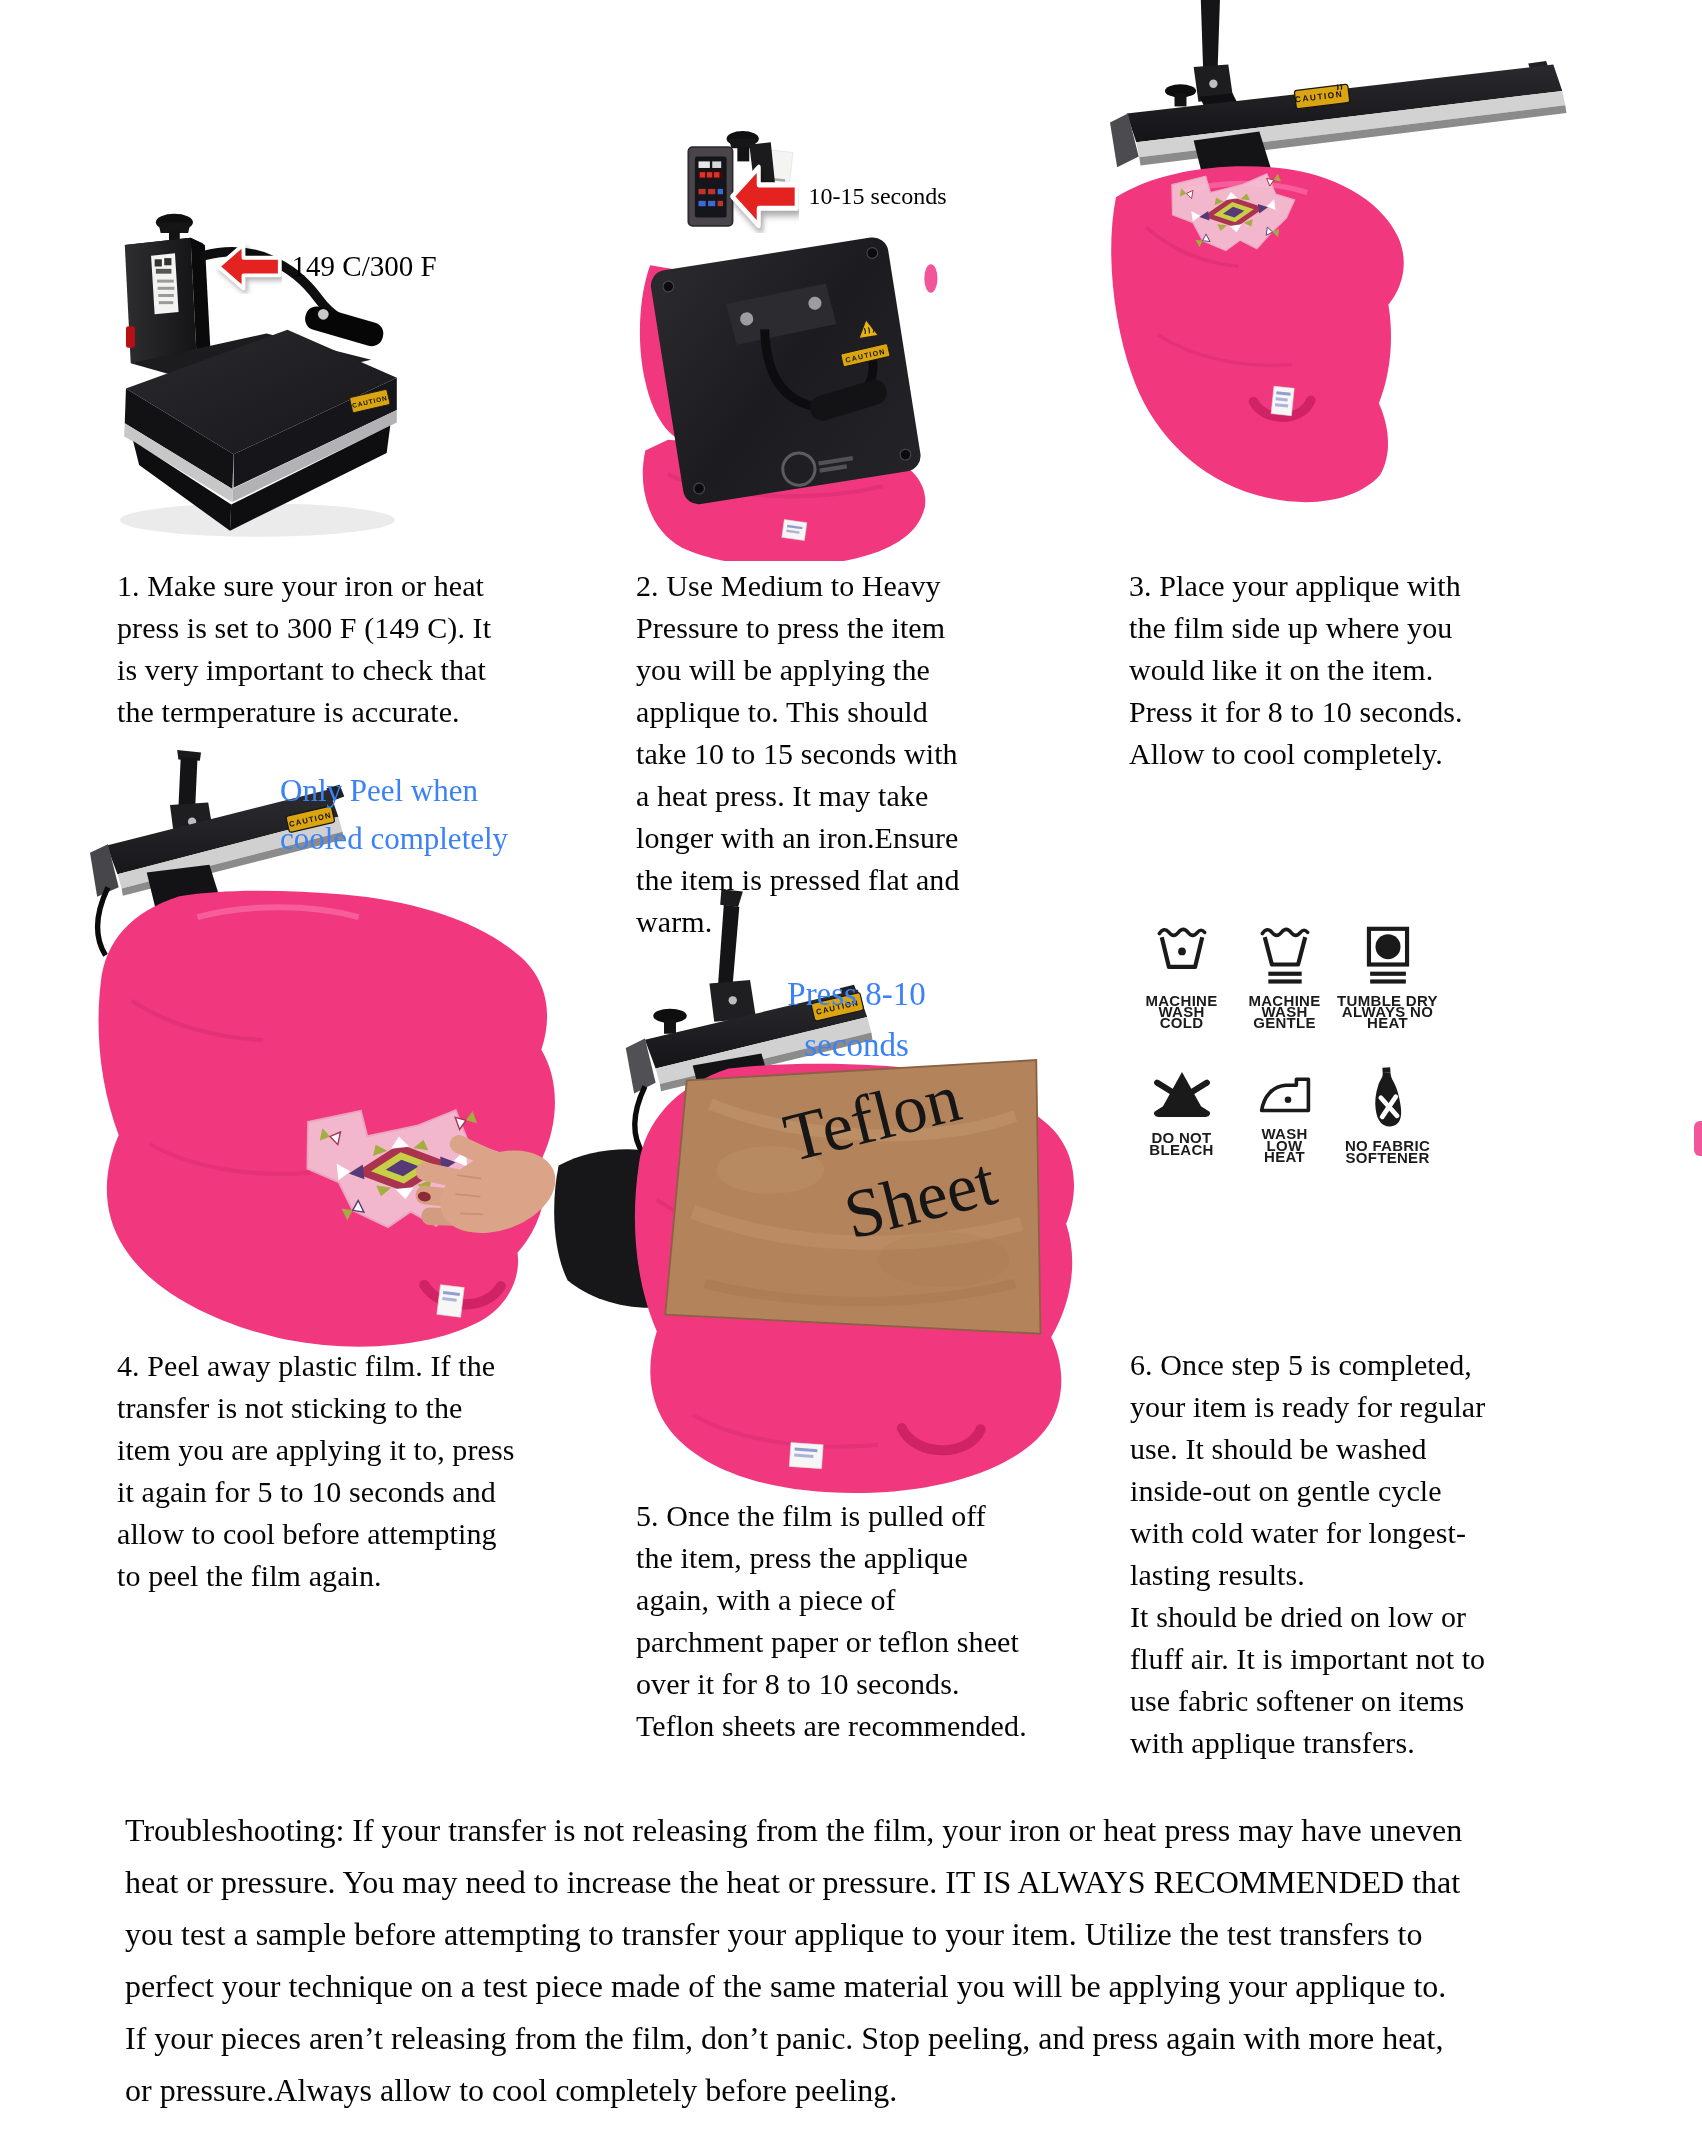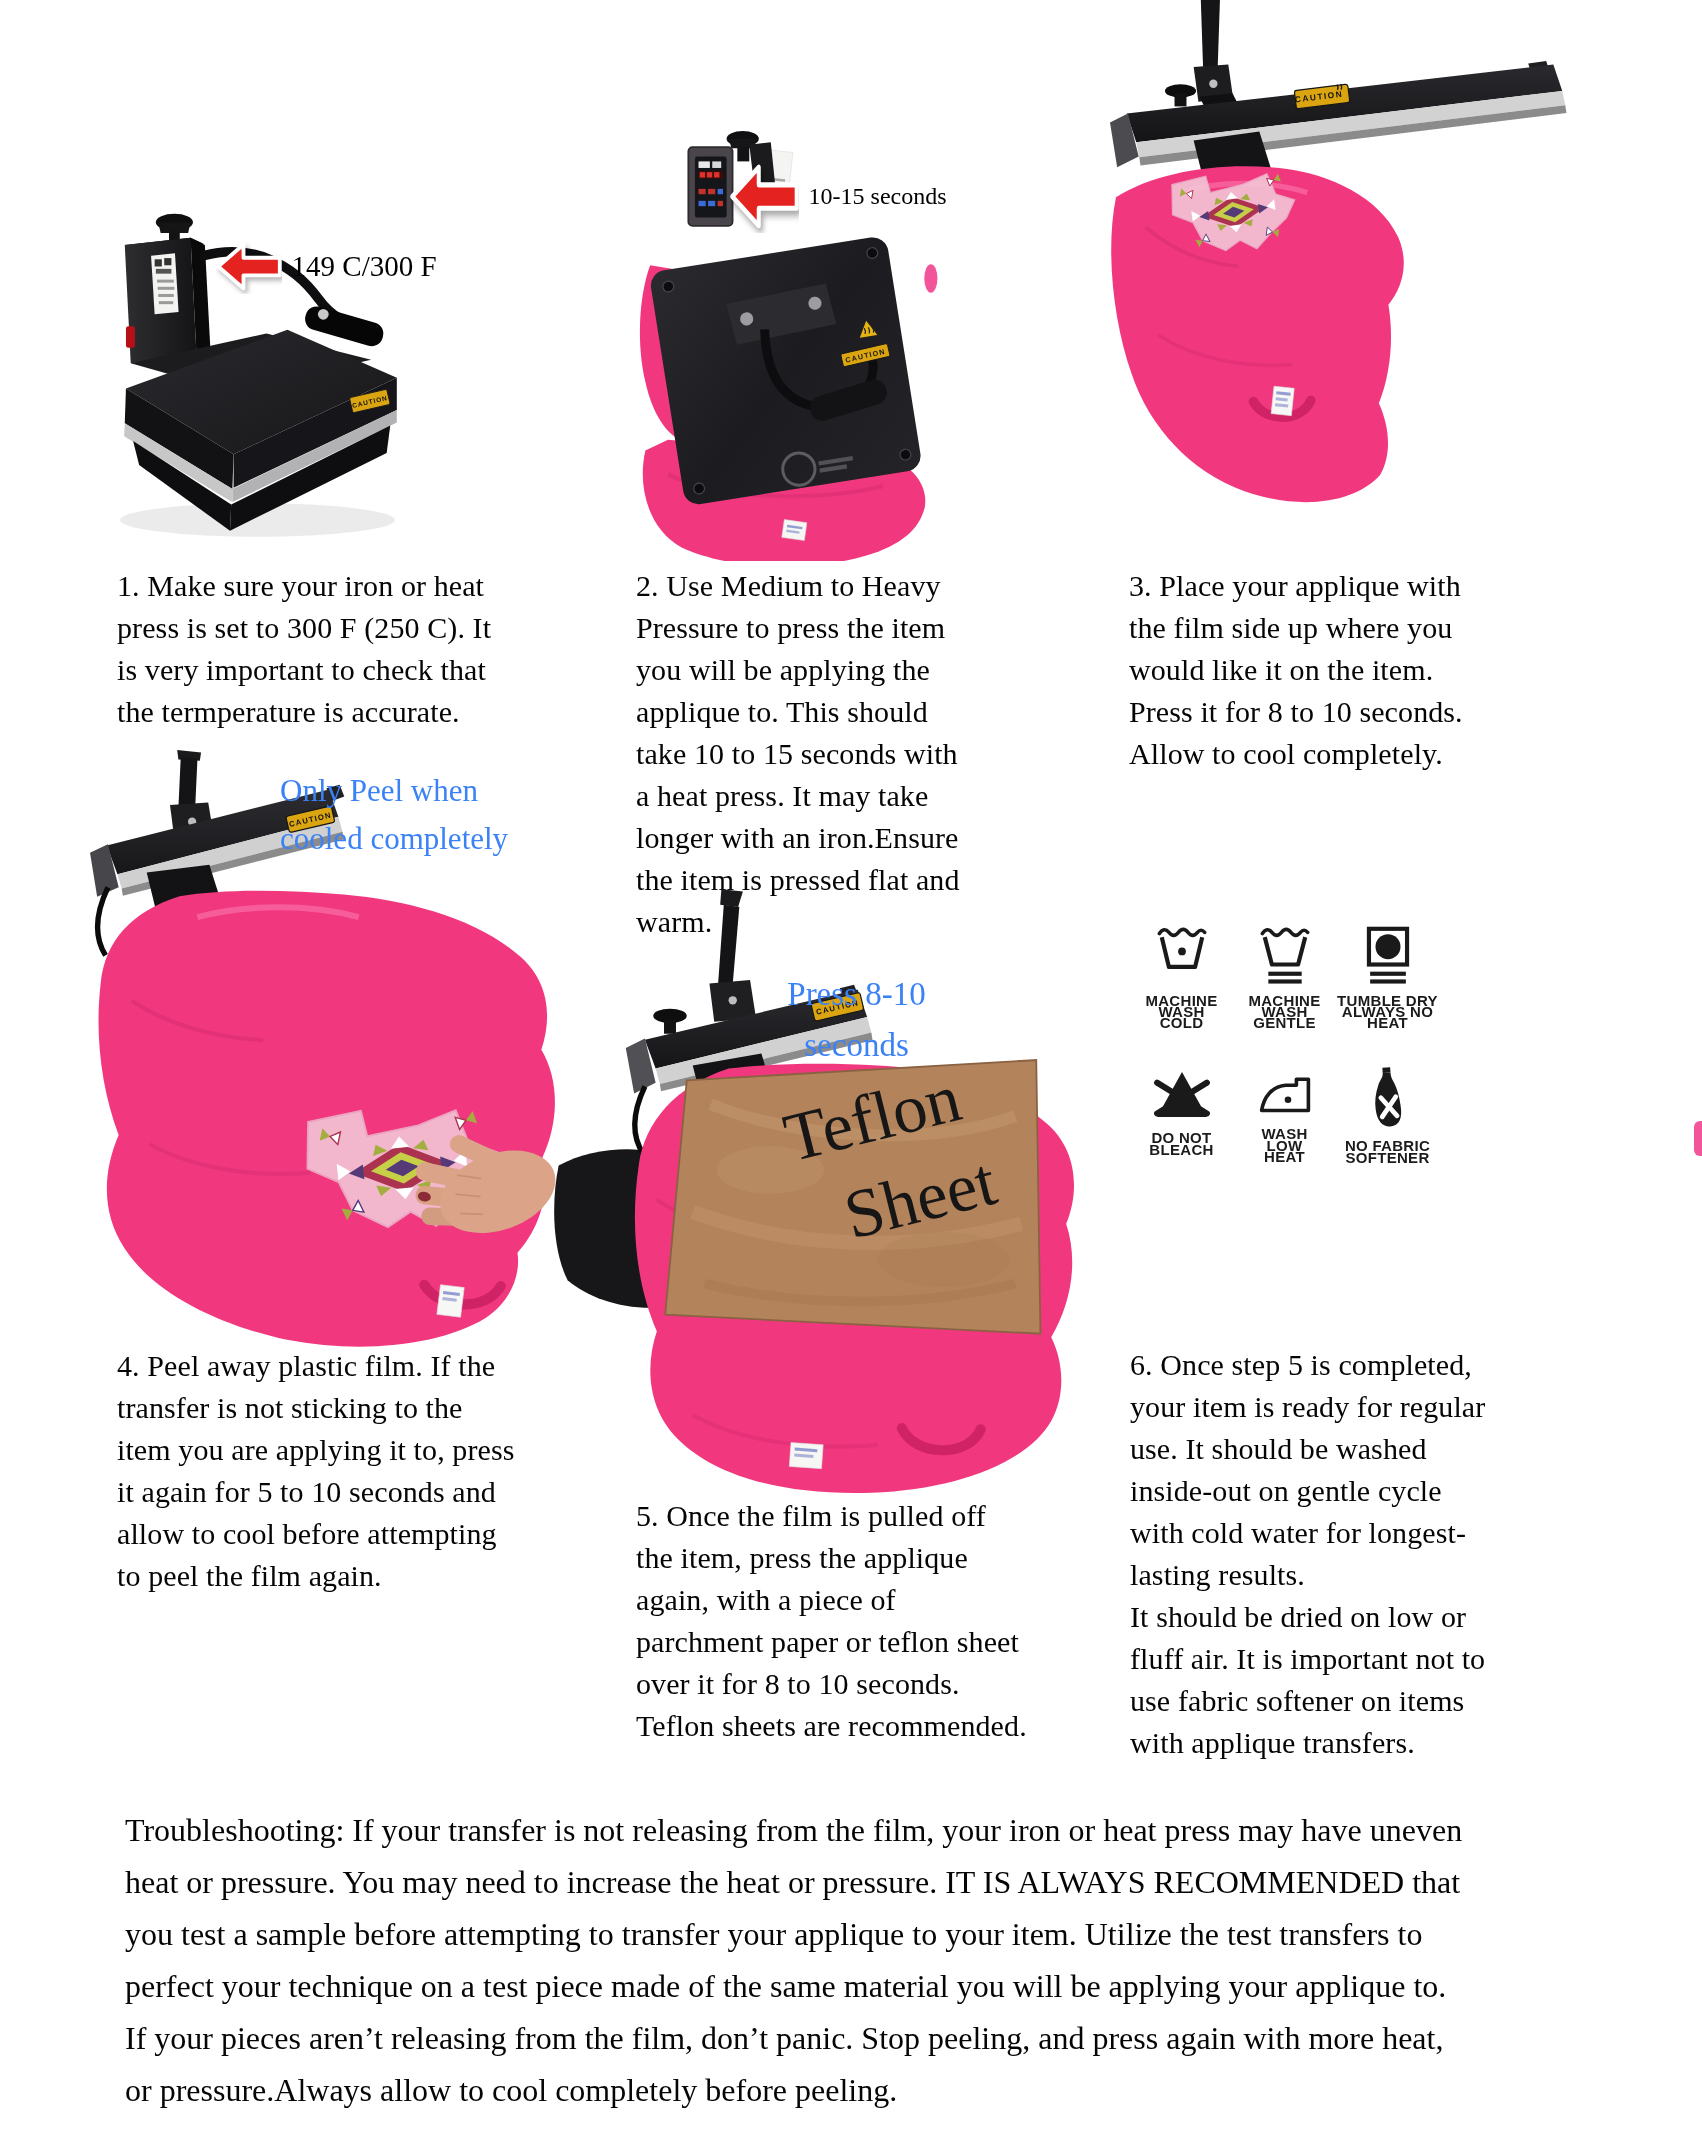--- a/index.html
+++ b/index.html
@@ -279,21 +279,21 @@
       <rect x="277" y="656" width="24" height="5" fill="#7b86c8" opacity="0.8"></rect>
       <rect x="277" y="666" width="20" height="5" fill="#7b86c8" opacity="0.6"></rect>
       <rect x="277" y="676" width="22" height="5" fill="#7b86c8" opacity="0.6"></rect>
     </g>
   </g>
   <use href="#texas-applique" xlink:href="#texas-applique" transform="translate(207,355) rotate(-8)"></use>
 </svg>
 </div>
 
 <div class="step" style="left:117px;top:565px;width:514px;">1. Make sure your iron or heat
-press is set to 300 F (250 C). It
+press is set to 300 F (149 C). It
 is very important to check that
 the termperature is accurate.</div>
 <div class="step" style="left:636px;top:565px;width:478px;">2. Use Medium to Heavy
 Pressure to press the item
 you will be applying the
 applique to. This should
 take 10 to 15 seconds with
 a heat press. It may take
 longer with an iron.Ensure
 the item is pressed flat and

